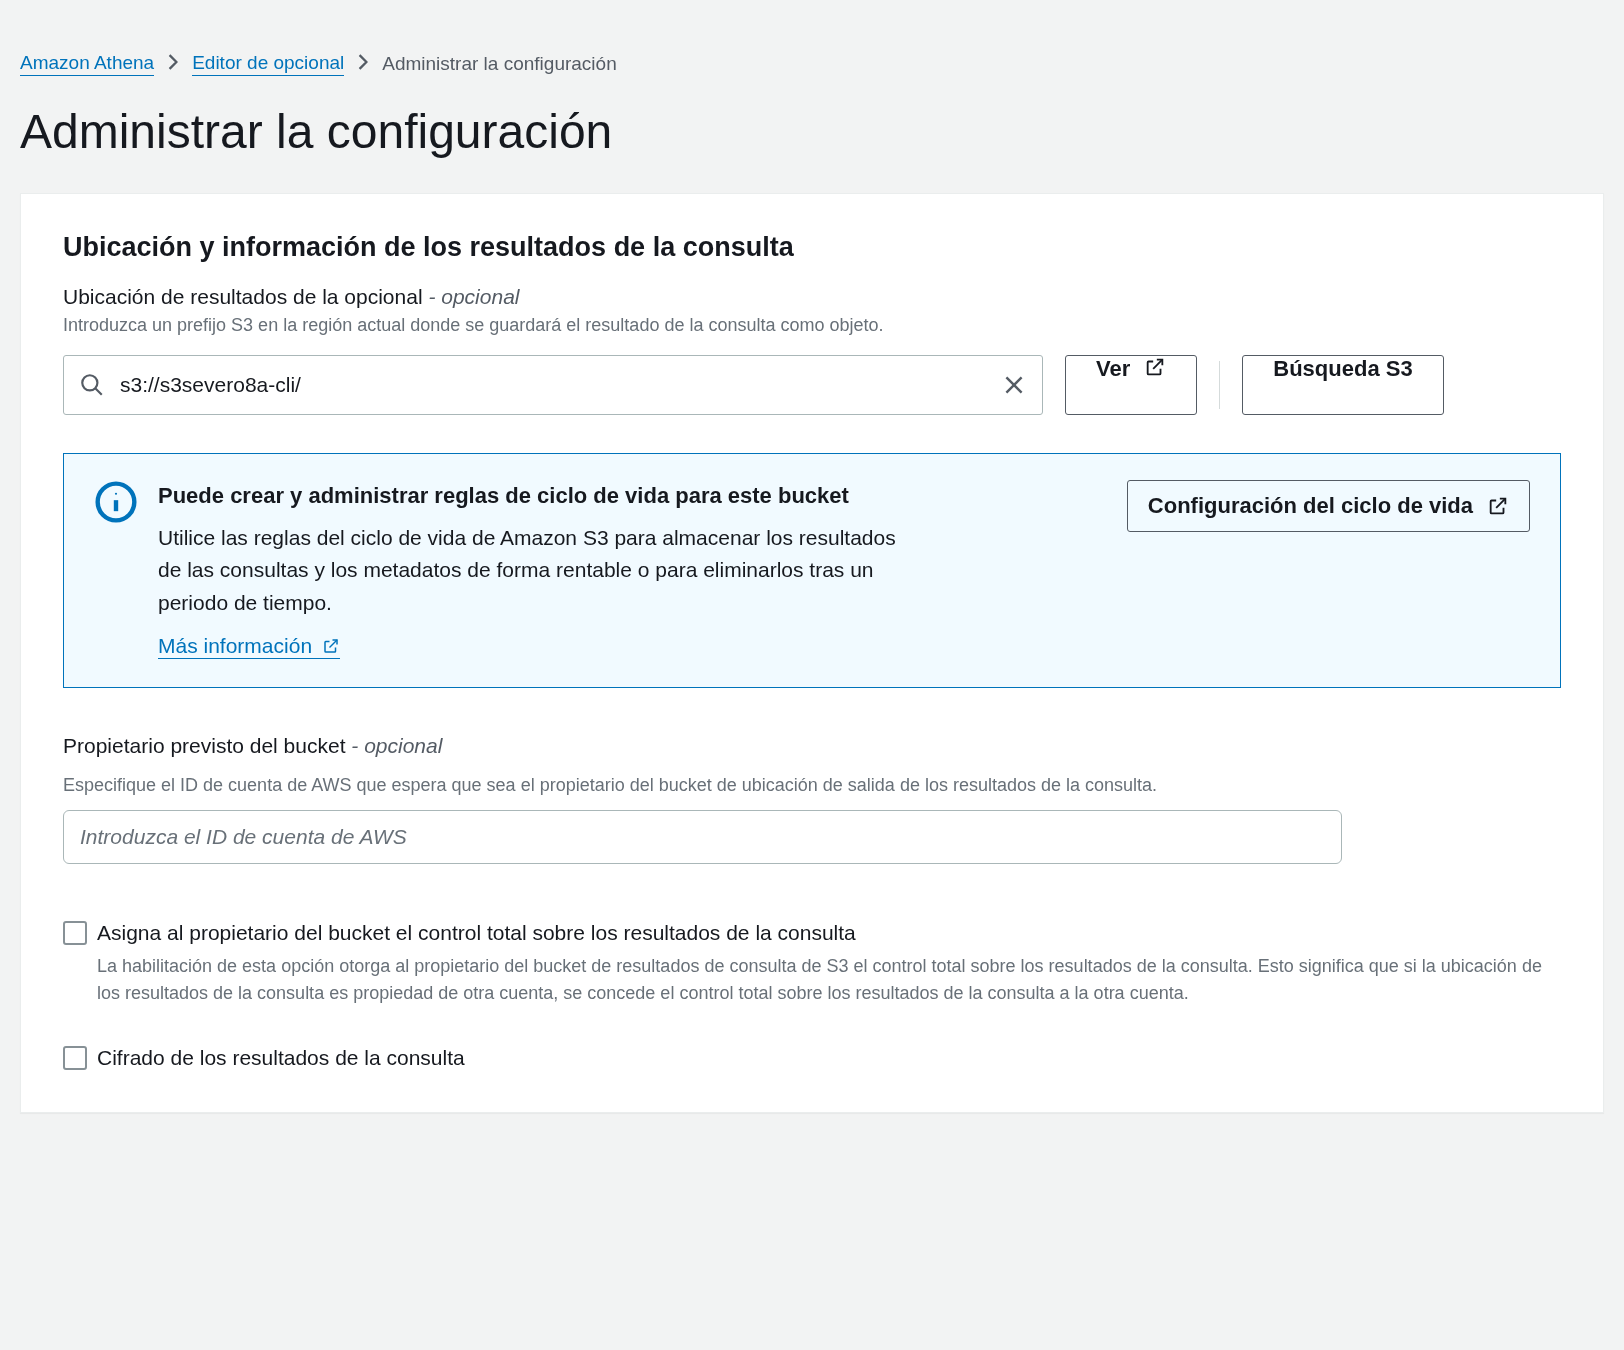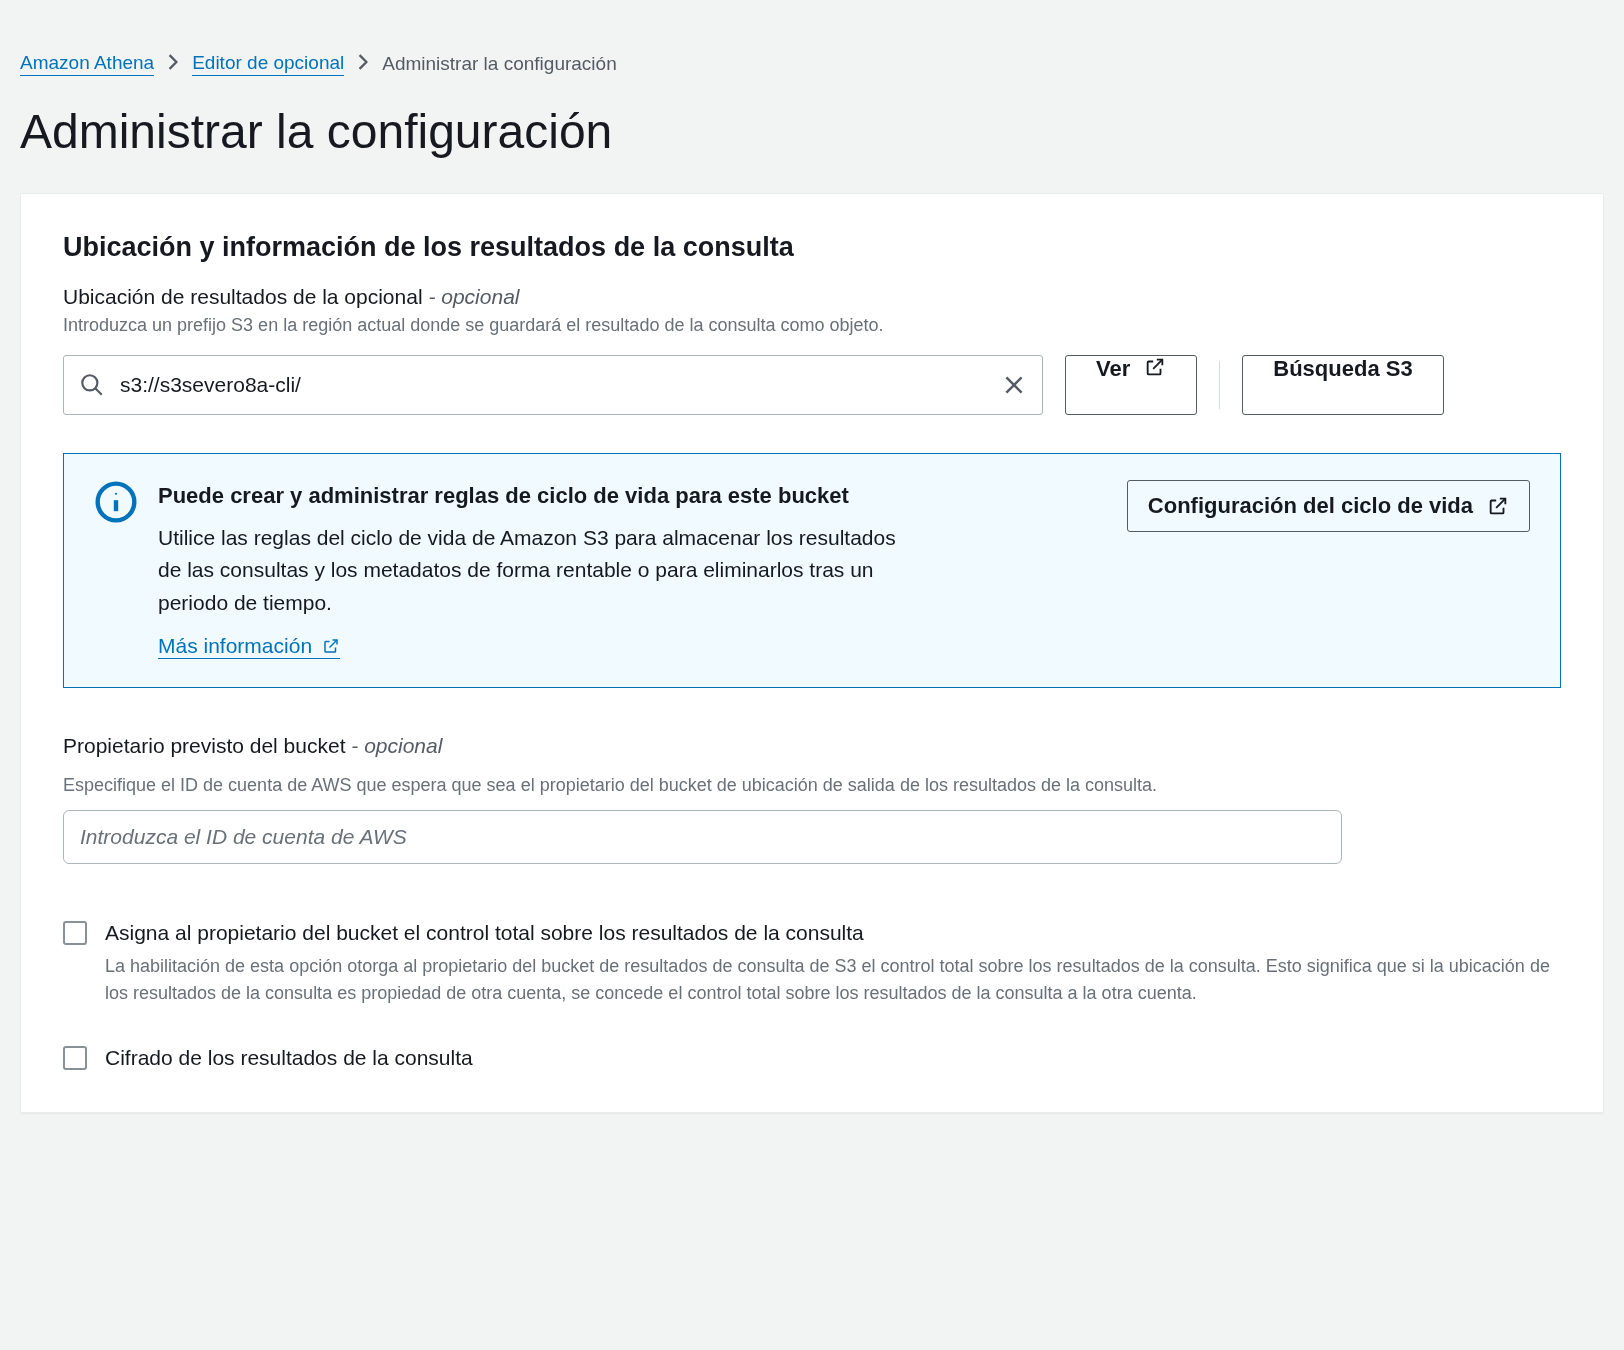--- a/index.html
+++ b/index.html
@@ -77,21 +77,21 @@
 
   
   .owner-input {
     width: 1279px; height: 54px; border: 1px solid #aab7b8; border-radius: 6px;
     padding: 0 16px; font-size: 21px; color: #16191f; background: #fff;
     margin-top: 14px; margin-bottom: 54px;
   }
   .owner-input::placeholder { color: #687078; font-style: italic; }
 
   
-  .check-block { display: flex; align-items: flex-start; gap: 18px; margin-bottom: 36px; }
+  .check-block { display: flex; align-items: flex-start; gap: 10px; margin-bottom: 36px; }
   .check-block:last-child { margin-bottom: 0; }
   .chk {
     flex: 0 0 auto; width: 24px; height: 24px; border: 2px solid #879196;
     border-radius: 3px; background: #fff; margin-top: 3px; cursor: pointer;
   }
   .check-text { flex: 1; }
   .check-label { font-size: 21px; color: #16191f; font-weight: 400; line-height: 1.4; }
   .check-help { font-size: 18px; color: #687078; line-height: 1.5; margin-top: 6px; }
 </style>
 </head>

